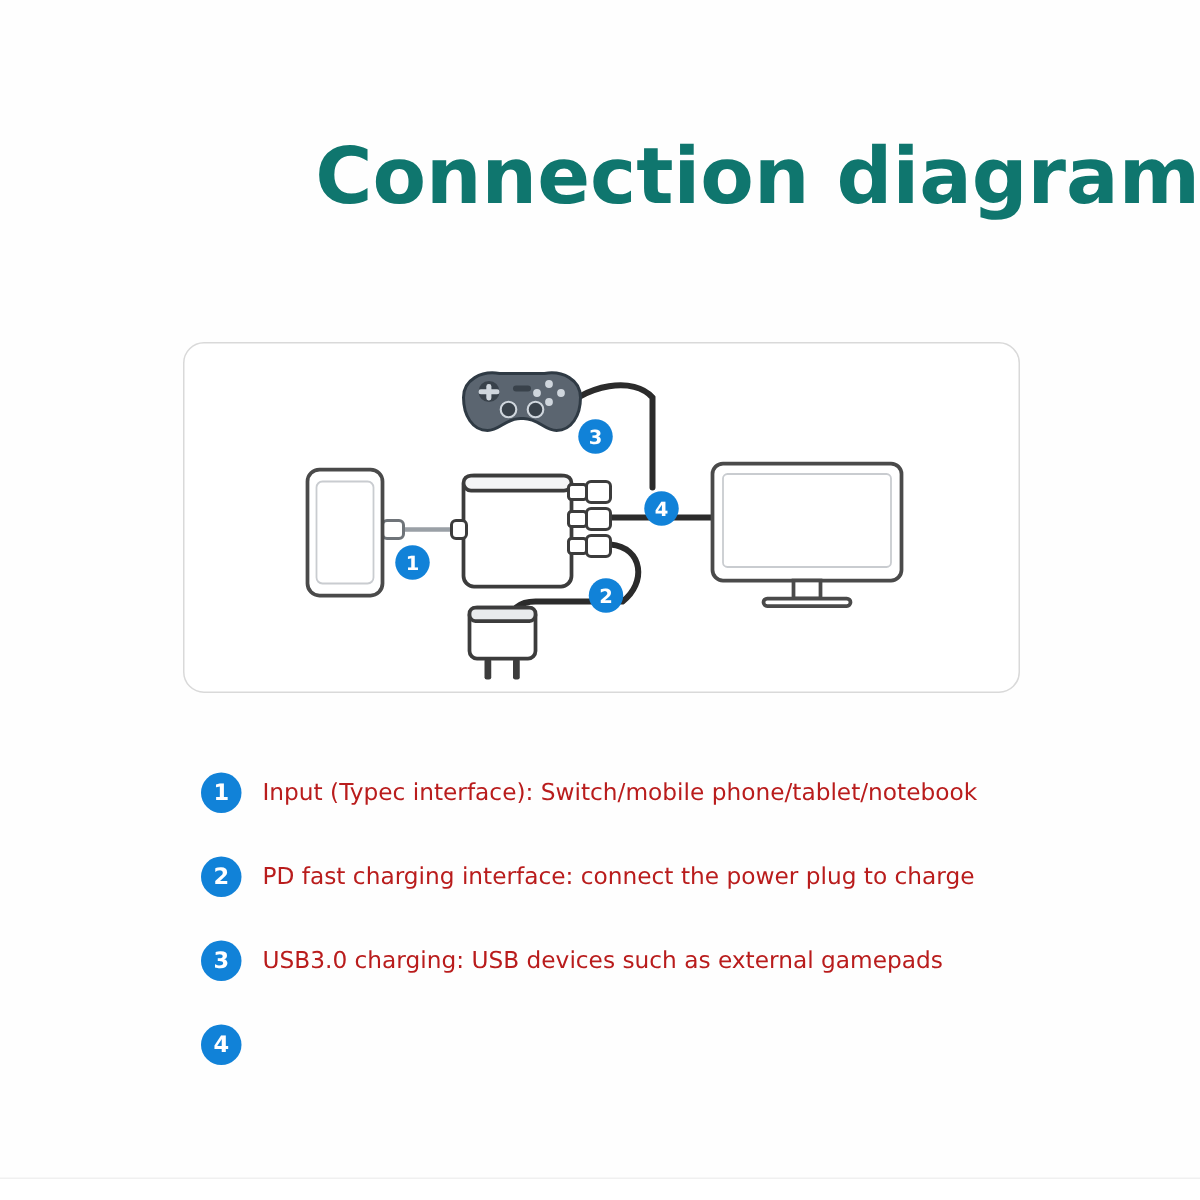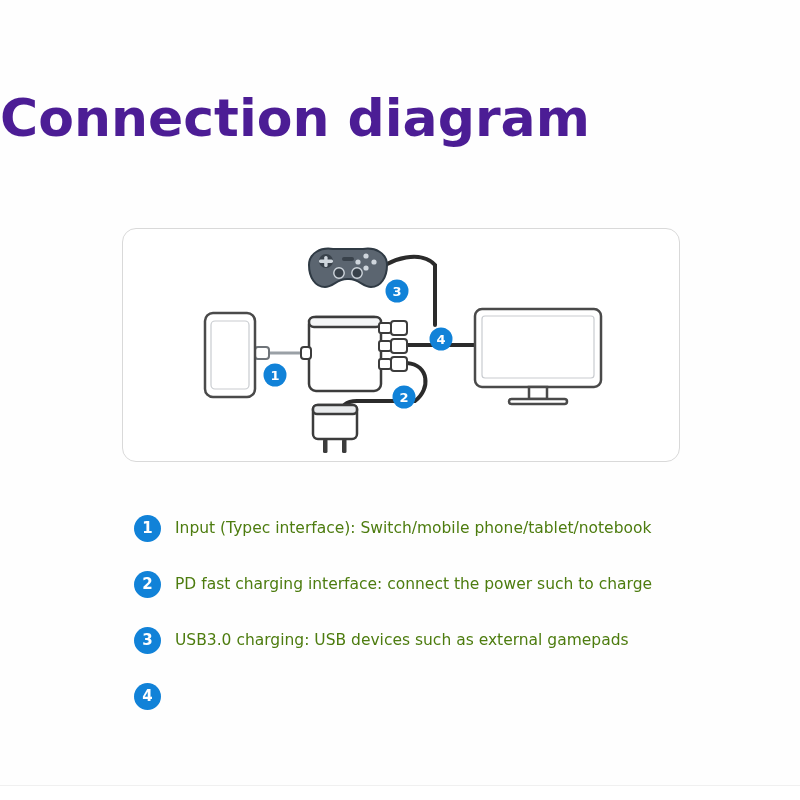--- a/index.html
+++ b/index.html
@@ -18,26 +18,26 @@
     position: relative;
     width: 800px;
     height: 800px;
     background: #fefefe;
   }
   .title {
     position: absolute;
     top: 88px;
     left: 0;
     width: 800px;
-    text-align: left;
+    text-align: right;
     font-family: "DejaVu Sans", sans-serif;
     font-weight: bold;
     font-size: 52px;
     letter-spacing: 0px;
-    color: #4c1d95;
+    color: #0f766e;
   }
   .diagram-box {
     position: absolute;
     left: 122px;
     top: 228px;
     width: 556px;
     height: 232px;
     border: 1px solid #d9d9d9;
     border-radius: 14px;
     background: #ffffff;
@@ -70,21 +70,21 @@
     font-weight: bold;
     display: flex;
     align-items: center;
     justify-content: center;
     flex: 0 0 auto;
     margin-right: 14px;
     font-family: "DejaVu Sans", sans-serif;
   }
   .legend-text {
     font-size: 15.5px;
-    color: #4d7c0f;
+    color: #b91c1c;
     font-family: "DejaVu Sans", sans-serif;
     white-space: nowrap;
   }
   .bottom-strip {
     position: absolute;
     left: 0;
     bottom: 0;
     width: 800px;
     height: 14px;
     background: #ffffff;
@@ -196,21 +196,21 @@
 
   <div class="legend">
 
     <div class="legend-row">
       <div class="legend-badge">1</div>
       <div class="legend-text">Input (Typec interface): Switch/mobile phone/tablet/notebook</div>
     </div>
 
     <div class="legend-row">
       <div class="legend-badge">2</div>
-      <div class="legend-text">PD fast charging interface: connect the power such to charge</div>
+      <div class="legend-text">PD fast charging interface: connect the power plug to charge</div>
     </div>
 
     <div class="legend-row">
       <div class="legend-badge">3</div>
       <div class="legend-text">USB3.0 charging: USB devices such as external gamepads</div>
     </div>
 
     <div class="legend-row">
       <div class="legend-badge">4</div>
     </div>

